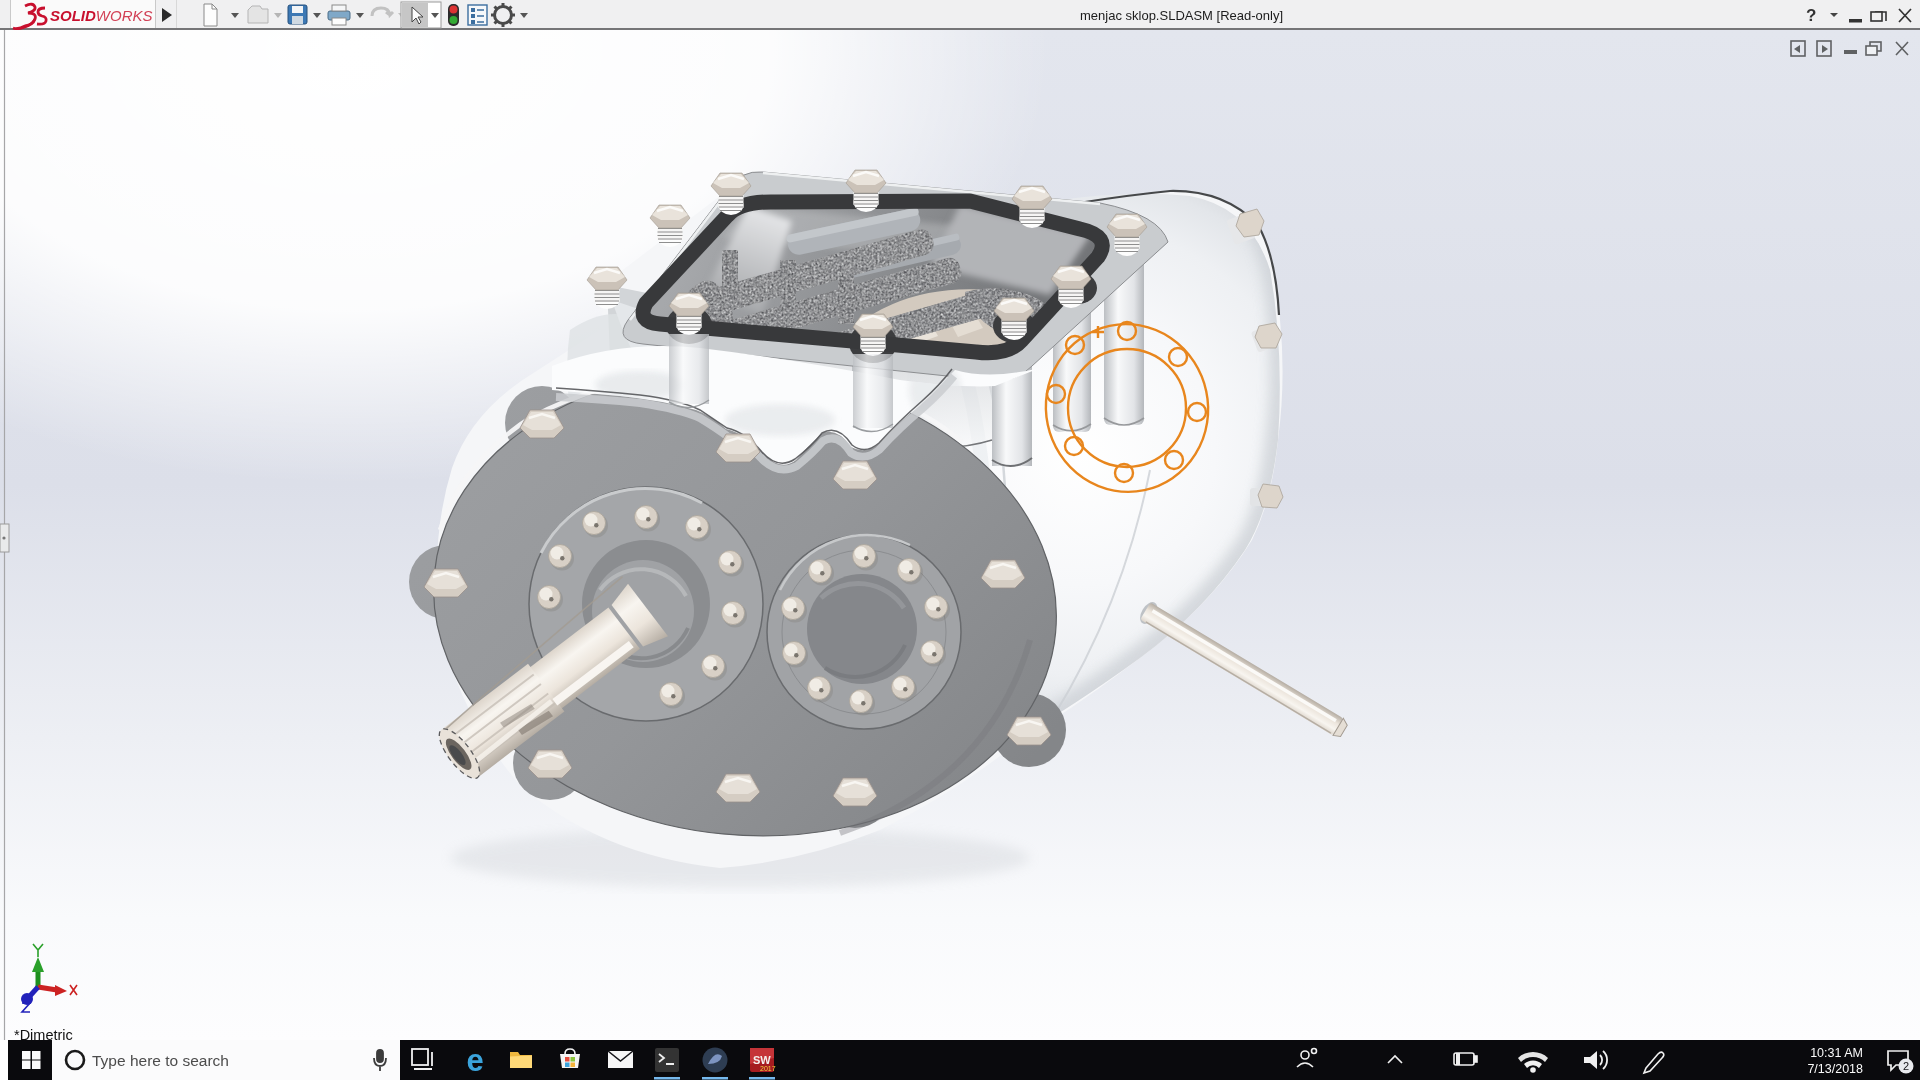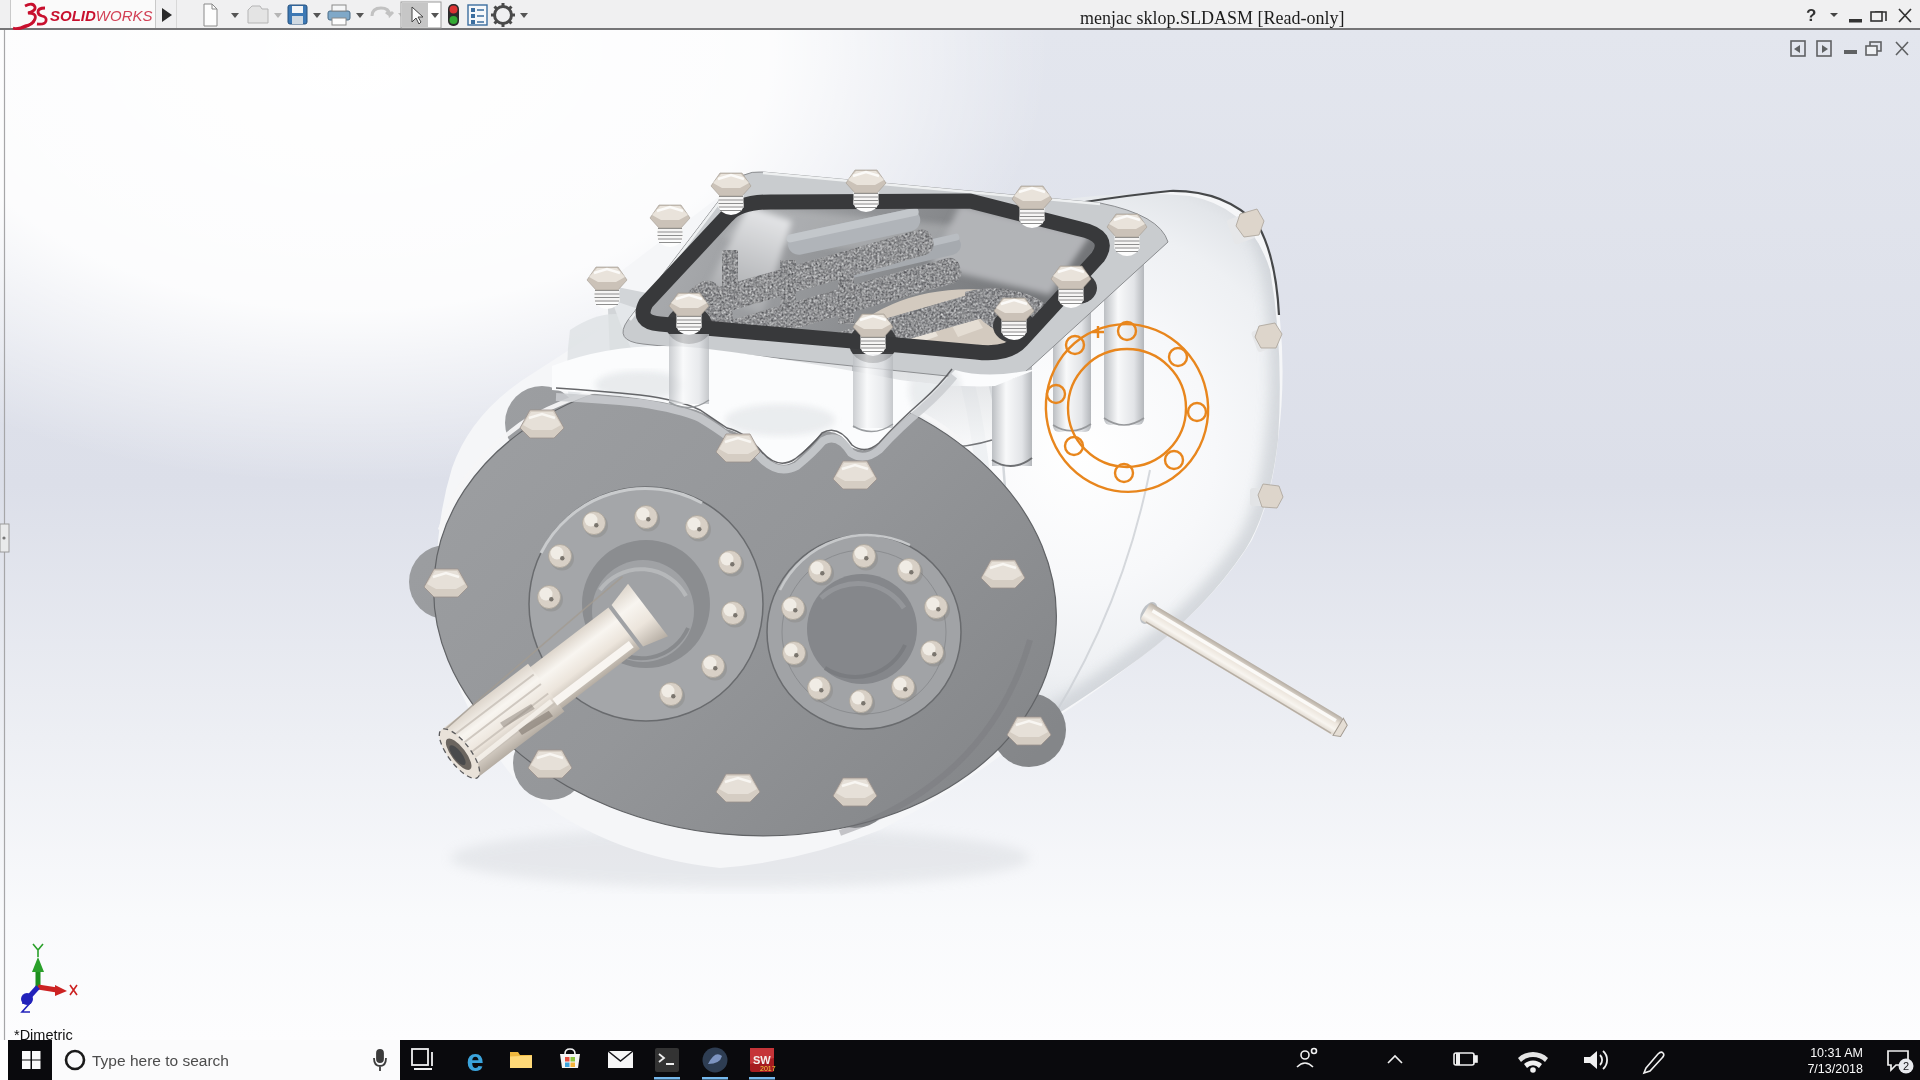--- a/index.html
+++ b/index.html
@@ -425,21 +425,21 @@
     <line x1="-6.4" y1="-6.4" x2="-8.5" y2="-8.5"></line>
             <line x1="6.4" y1="6.4" x2="8.5" y2="8.5"></line>
     <line x1="-6.4" y1="6.4" x2="-8.5" y2="8.5"></line>
             <line x1="6.4" y1="-6.4" x2="8.5" y2="-8.5"></line>
    </g>
    <circle r="3.5" fill="#f0f0f1"></circle>
   </g>
   <polygon points="330,13 338,13 334,18" fill="#555"></polygon>
   </g>
  </svg>
- <div class="abs" style="left:1080px;top:8px;font-size:18px;color:#1c1c1c;font-family:Liberation Serif, serif;">menjac sklop.SLDASM [Read-only]</div>
+ <div class="abs" style="left:1080px;top:8px;font-size:13px;color:#1c1c1c;">menjac sklop.SLDASM [Read-only]</div>
  <svg class="abs" style="left:1800px;top:0" width="120" height="30" viewBox="0 0 120 30">
   <text x="6" y="21" font-size="17" font-weight="bold" fill="#333">?</text>
   <polygon points="30,13 38,13 34,17" fill="#444"></polygon>
   <rect x="49" y="19" width="13" height="3.5" fill="#333"></rect>
   <g stroke="#333" stroke-width="1.6" fill="none">
    <path d="M75,12 h11 v9"></path>
    <rect x="71" y="12" width="11" height="9" fill="#f0f0f1"></rect>
   </g>
   <path d="M99,9 L111,22 M111,9 L99,22" stroke="#333" stroke-width="1.7"></path>
  </svg>

